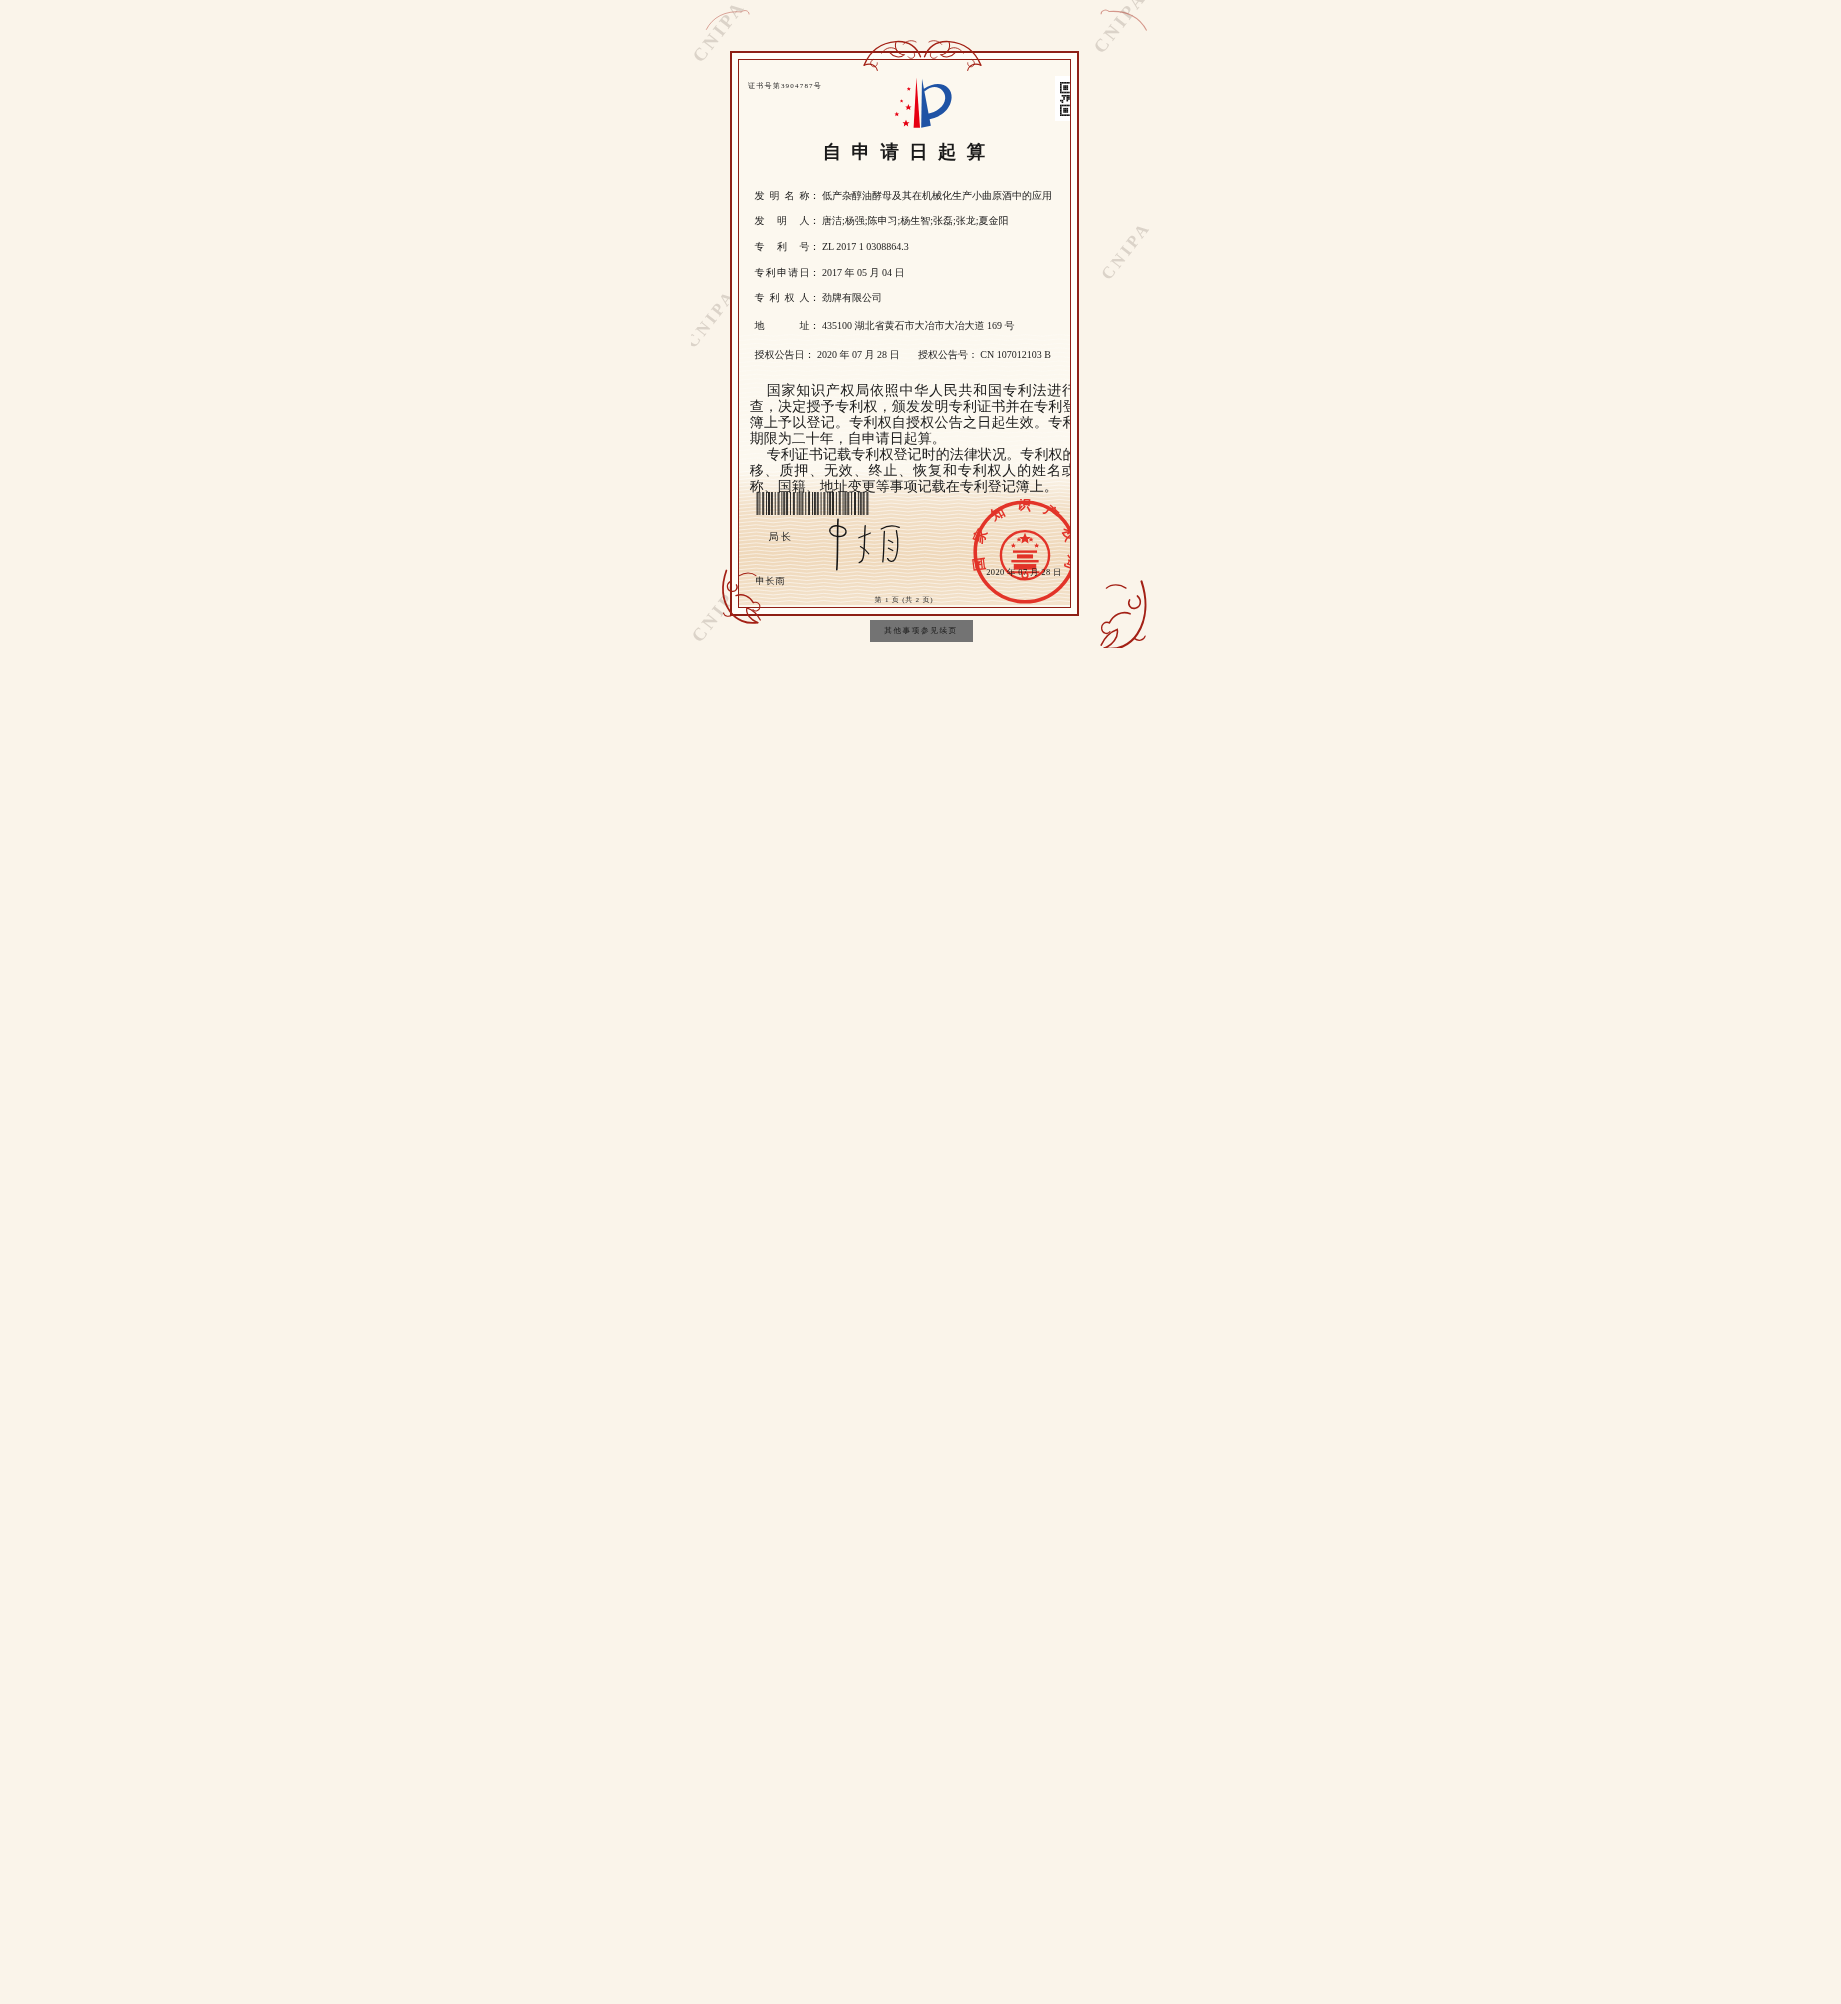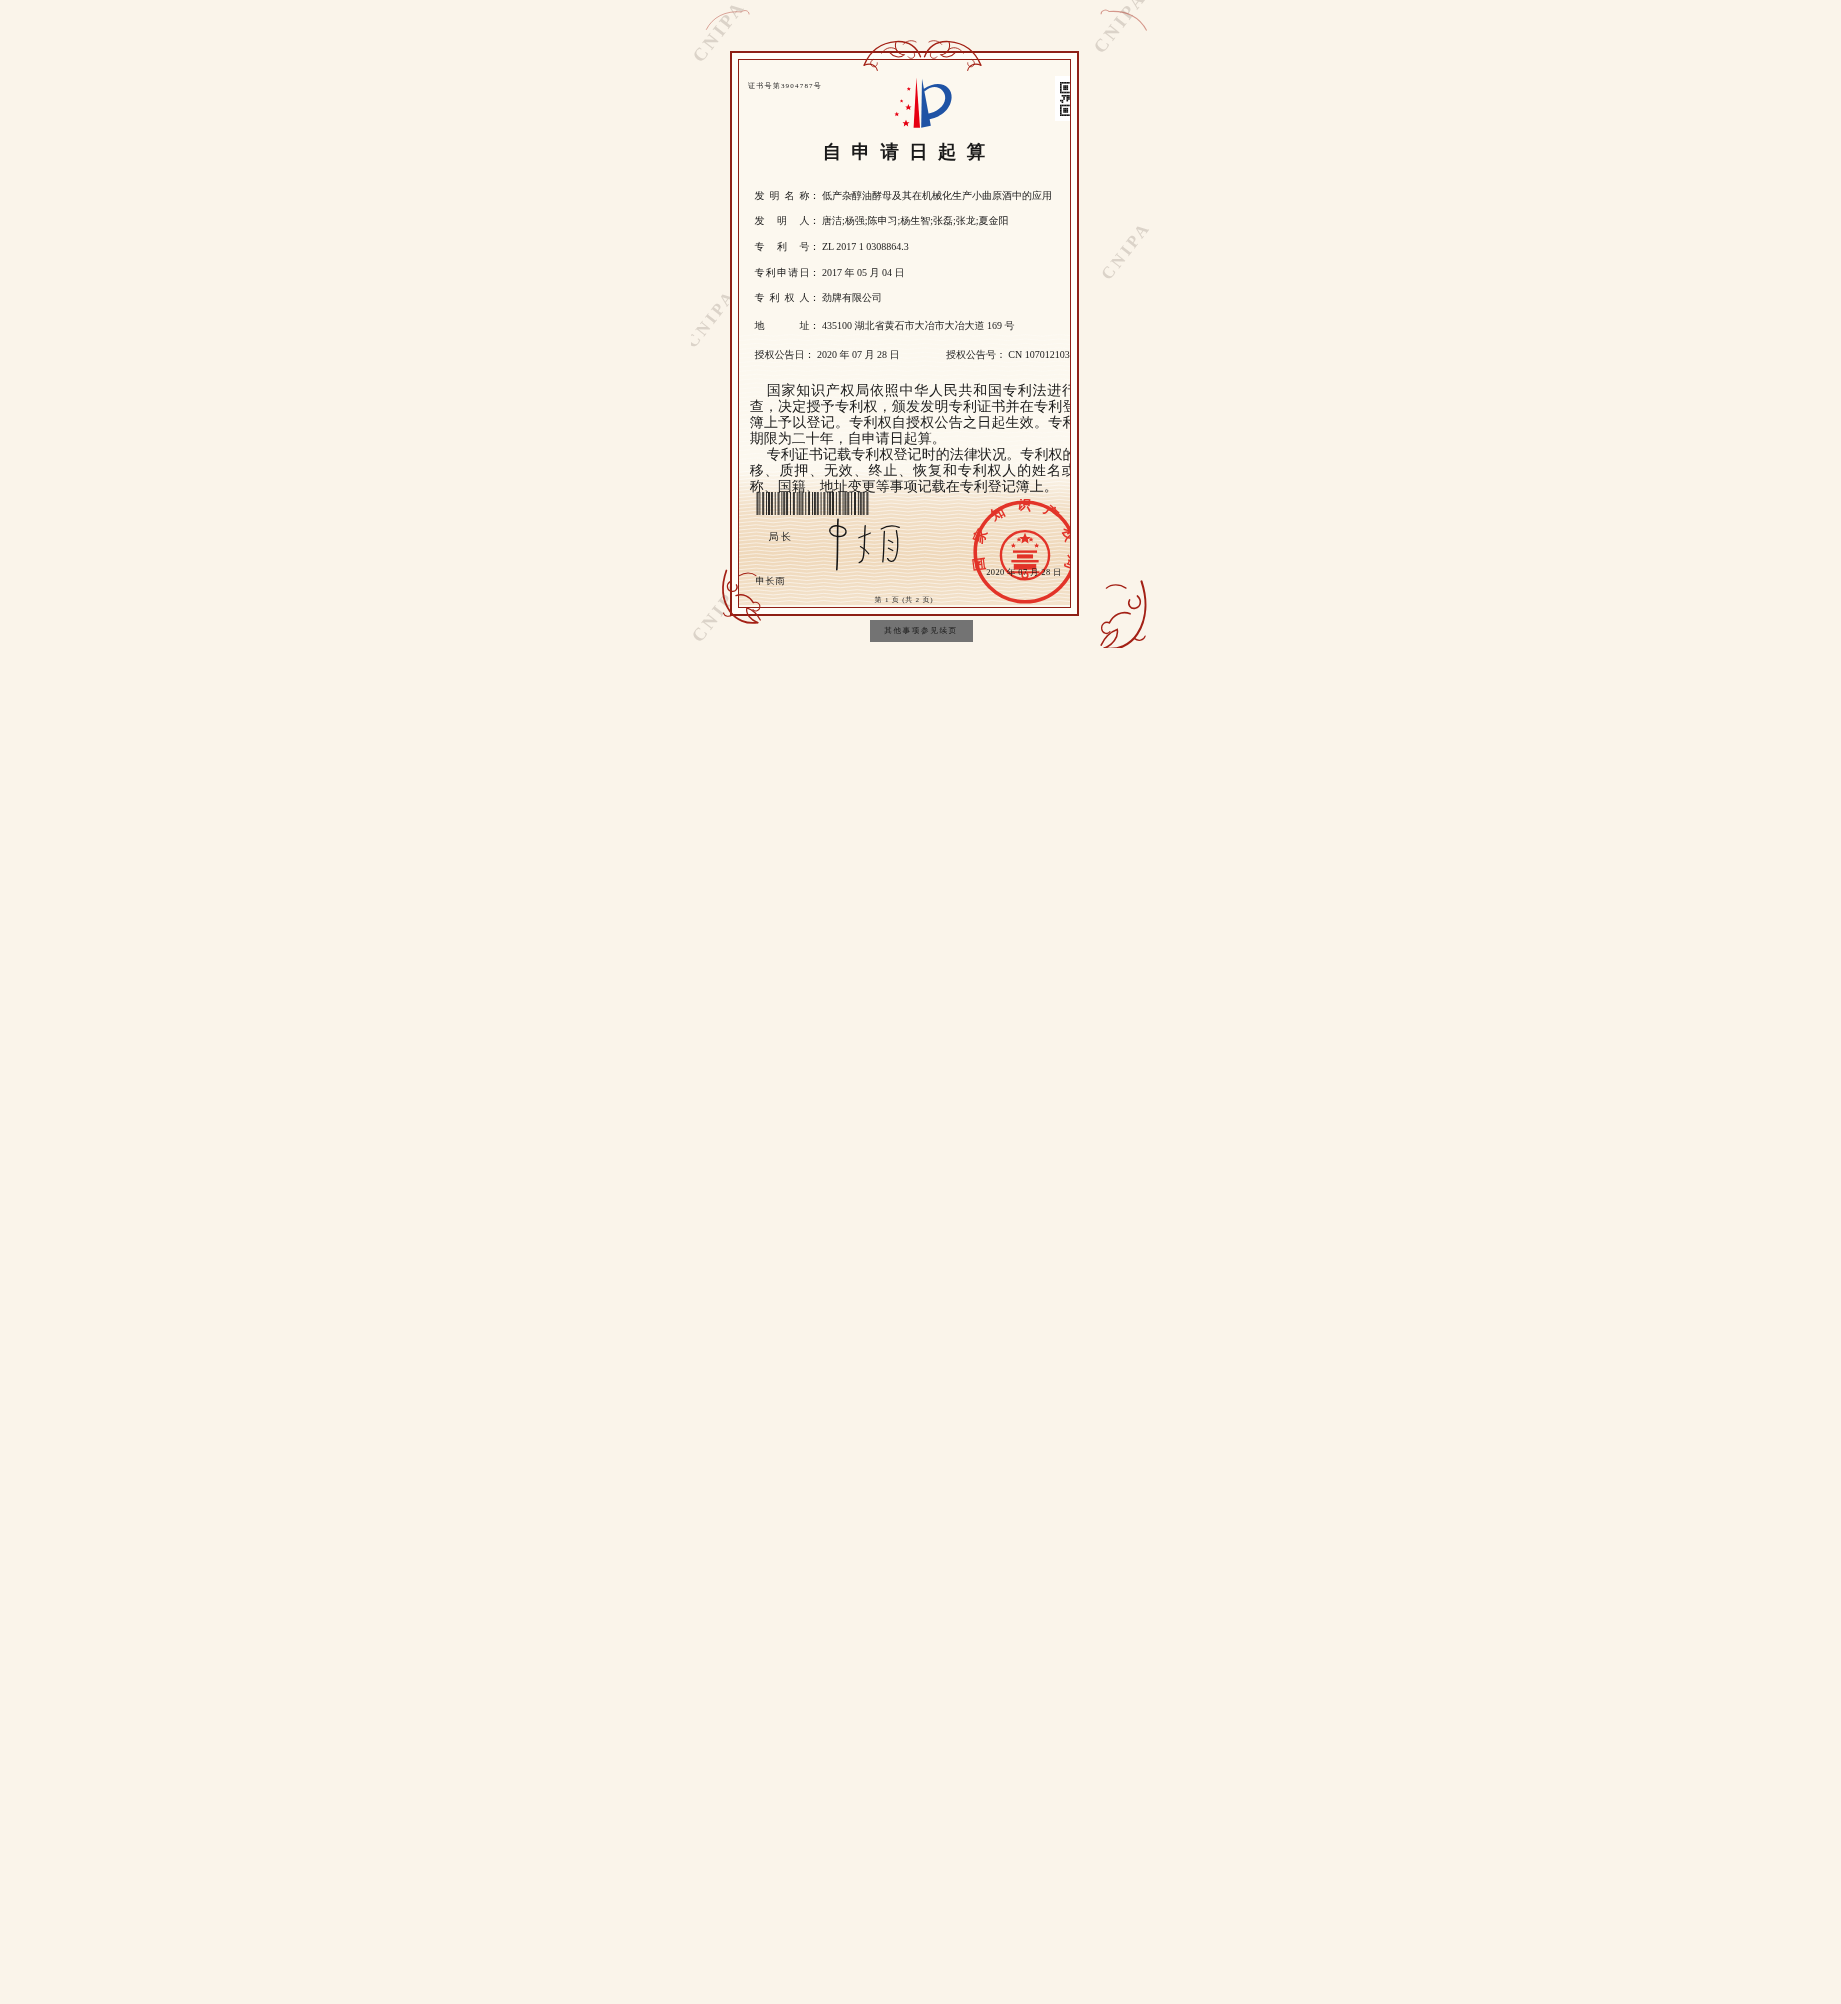--- a/index.html
+++ b/index.html
@@ -23,21 +23,21 @@
   
   .cert-no{position:absolute;left:9.6px;top:21px;font-size:7px;letter-spacing:1.2px;}
   .logo{position:absolute;left:147px;top:17px;}
   .qrbox{position:absolute;left:316px;top:16px;width:45px;height:45px;background:#fff;}
   .qrbox svg{position:absolute;left:5.6px;top:5.6px;}
   .doc-title{position:absolute;left:0;top:79px;width:100%;text-align:center;font-size:18.4px;
         font-weight:bold;letter-spacing:10.4px;text-indent:10.4px;}
   .frow{position:absolute;left:16px;font-size:10px;white-space:nowrap;}
   .flabel{display:inline-block;width:55px;text-align:justify;text-align-last:justify;vertical-align:top;}
   .fvalue{margin-left:2.4px;}
-  .grant2{margin-left:44px;}
+  .grant2{margin-left:16px;}
   .bodytext{position:absolute;left:11.2px;top:323px;width:341px;font-size:14px;line-height:16px;
         text-align:justify;}
   .bodytext p{margin:0;text-indent:17px;}
   .waves{position:absolute;left:0;width:100%;pointer-events:none;}
   .waves-faint{top:273px;height:132px;opacity:.45;}
   .waves-tan{top:409px;height:136px;background:linear-gradient(180deg,rgba(242,226,205,0) 0%,
         rgba(240,219,192,.85) 28%,#efd8ba 65%,#f3e2cb 100%);}
   .barcode{position:absolute;left:17px;top:432px;}
   .director-label{position:absolute;left:30px;top:470px;font-size:10px;letter-spacing:2.4px;text-align:center;}
   .director-name{position:absolute;left:17px;top:495px;font-size:9.2px;letter-spacing:0.8px;margin-top:20px;}

